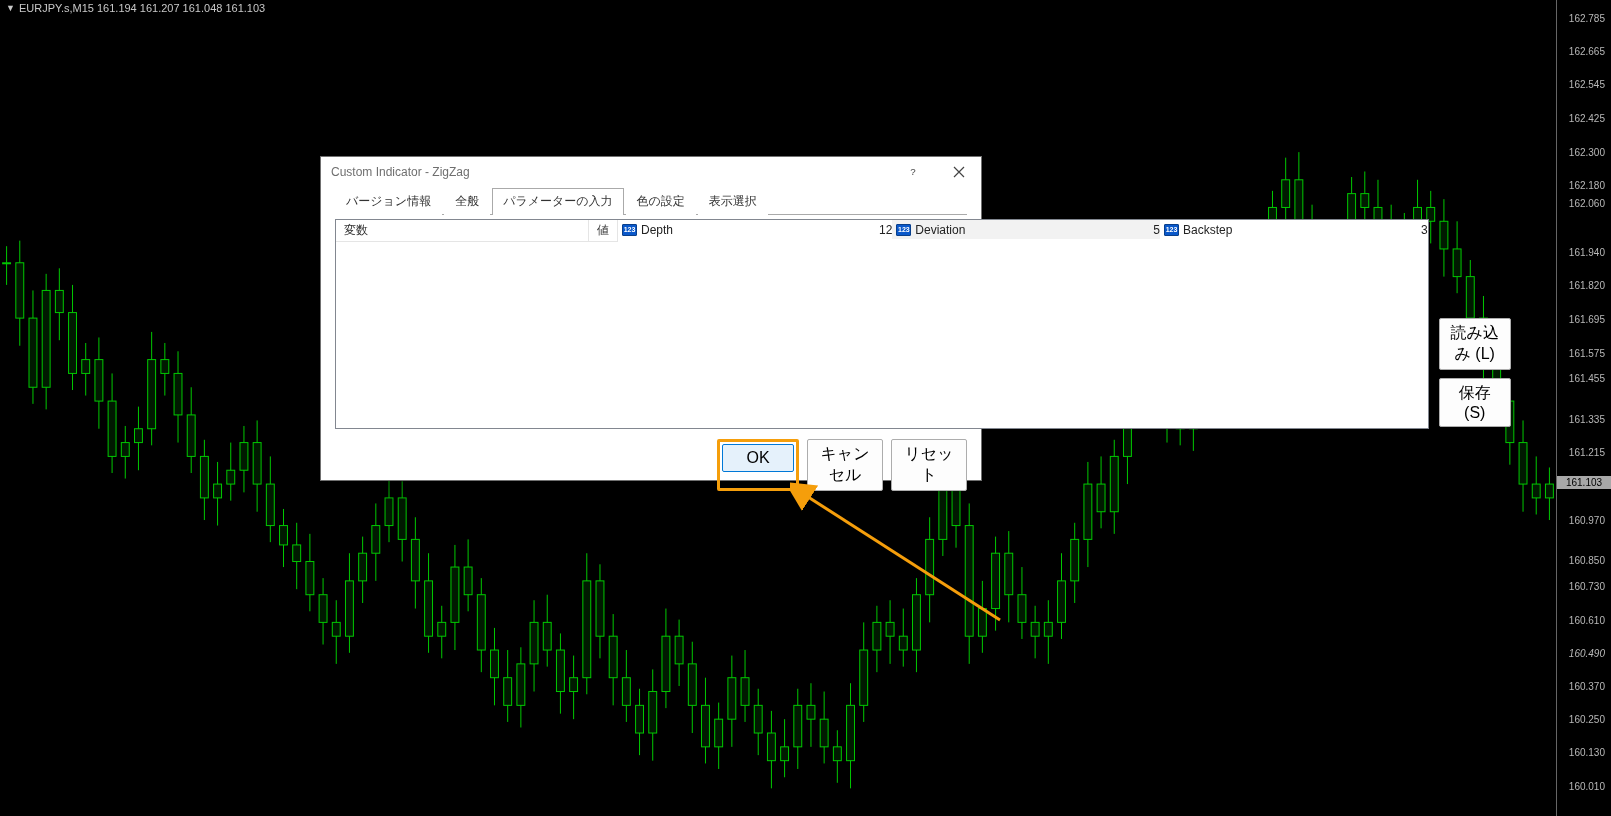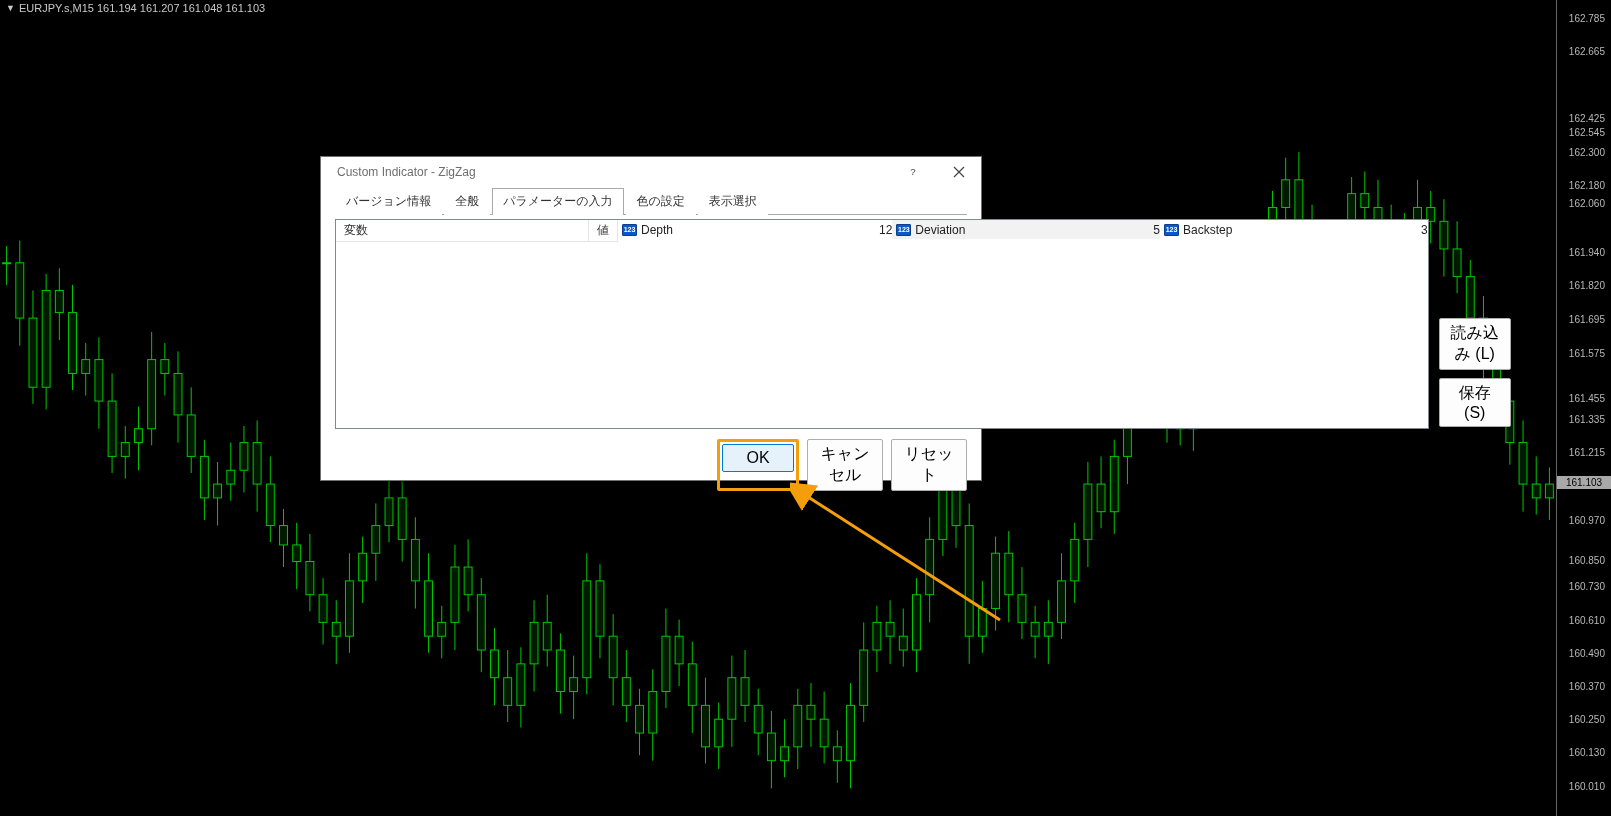--- a/index.html
+++ b/index.html
@@ -36,21 +36,21 @@
     left: 320px; top: 156px;
     width: 662px; height: 325px;
     background: #fff;
     border: 1px solid #707070;
     box-shadow: 0 8px 20px rgba(0,0,0,0.35);
     display: flex; flex-direction: column;
     font-size: 12px; color:#000;
   }
   .titlebar {
     height: 30px; display:flex; align-items:center;
-    padding-left: 16px; color:#6f6f6f; font-size:12px;
+    padding-left: 10px; color:#6f6f6f; font-size:12px;
   }
   .titlebar .title { flex:1; }
   .titlebar .win-btn {
     width: 45px; height: 30px; display:flex; align-items:center; justify-content:center;
     color:#444;
   }
   .titlebar .win-btn svg { width: 12px; height: 12px; }
 
   .tabs {
     display:flex; align-items:flex-start; gap:0;
@@ -383,37 +383,37 @@
       <span>EURJPY.s,M15 161.194 161.207 161.048 161.103</span>
     </div>
   </div>
 
   <div class="y-axis" id="yaxis">
     <div class="y-price-marker" id="pmark" style="top: 476.238px;">
       <span>161.103</span>
     </div>
   <div class="y-tick" style="top: 17.9797px;">162.785</div>
       <div class="y-tick" style="top: 51.1729px;">162.665</div>
-      <div class="y-tick" style="top: 84.3661px; margin-top: 48px;">162.545</div>
+      <div class="y-tick" style="top: 84.3661px;">162.545</div>
       <div class="y-tick" style="top: 117.559px;">162.425</div>
       <div class="y-tick" style="top: 152.136px;">162.300</div>
       <div class="y-tick" style="top: 185.329px;">162.180</div>
       <div class="y-tick" style="top: 203px;">162.060</div>
       <div class="y-tick" style="top: 251.715px;">161.940</div>
       <div class="y-tick" style="top: 284.908px;">161.820</div>
       <div class="y-tick" style="top: 319.485px;">161.695</div>
       <div class="y-tick" style="top: 352.678px;">161.575</div>
-      <div class="y-tick" style="top: 398px;">161.455</div>
+      <div class="y-tick" style="top: 378px;">161.455</div>
       <div class="y-tick" style="top: 419.064px;">161.335</div>
       <div class="y-tick" style="top: 452.258px;">161.215</div>
       <div class="y-tick" style="top: 520.027px;">160.970</div>
       <div class="y-tick" style="top: 560px; text-align: center;">160.850</div>
       <div class="y-tick" style="top: 586.414px;">160.730</div>
       <div class="y-tick" style="top: 619.607px;">160.610</div>
-      <div class="y-tick" style="top: 652.8px;">160.490</div>
+      <div class="y-tick" style="top: 652.8px; font-style: italic;">160.490</div>
       <div class="y-tick" style="top: 685.993px;">160.370</div>
       <div class="y-tick" style="top: 719.186px;">160.250</div>
       <div class="y-tick" style="top: 752.38px;">160.130</div>
       <div class="y-tick" style="top: 785.573px;">160.010</div>
     </div>
 
   <div class="dialog">
     <div class="titlebar">
       <span class="title">Custom Indicator - ZigZag</span>
       <div class="win-btn">

